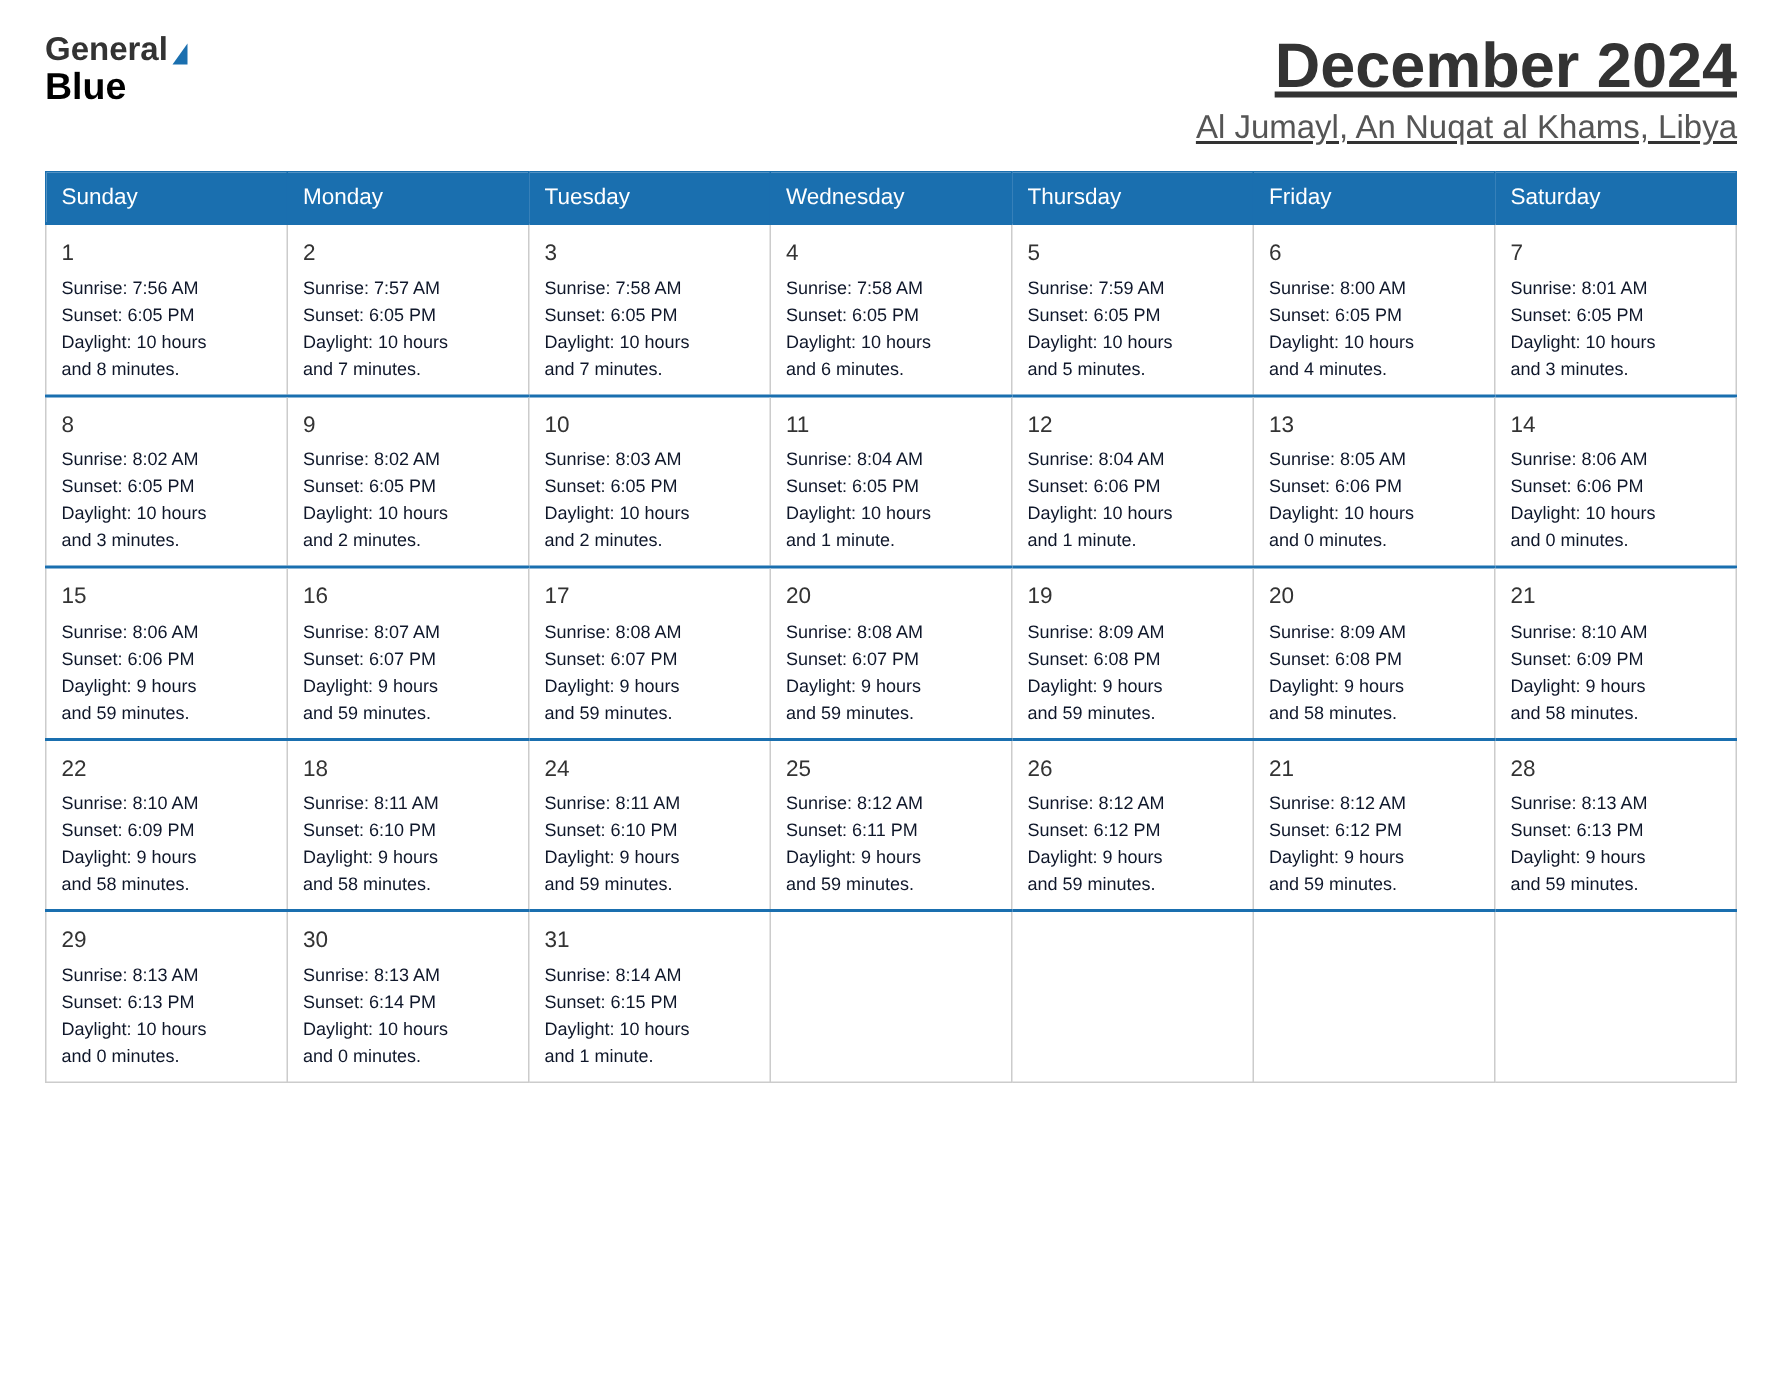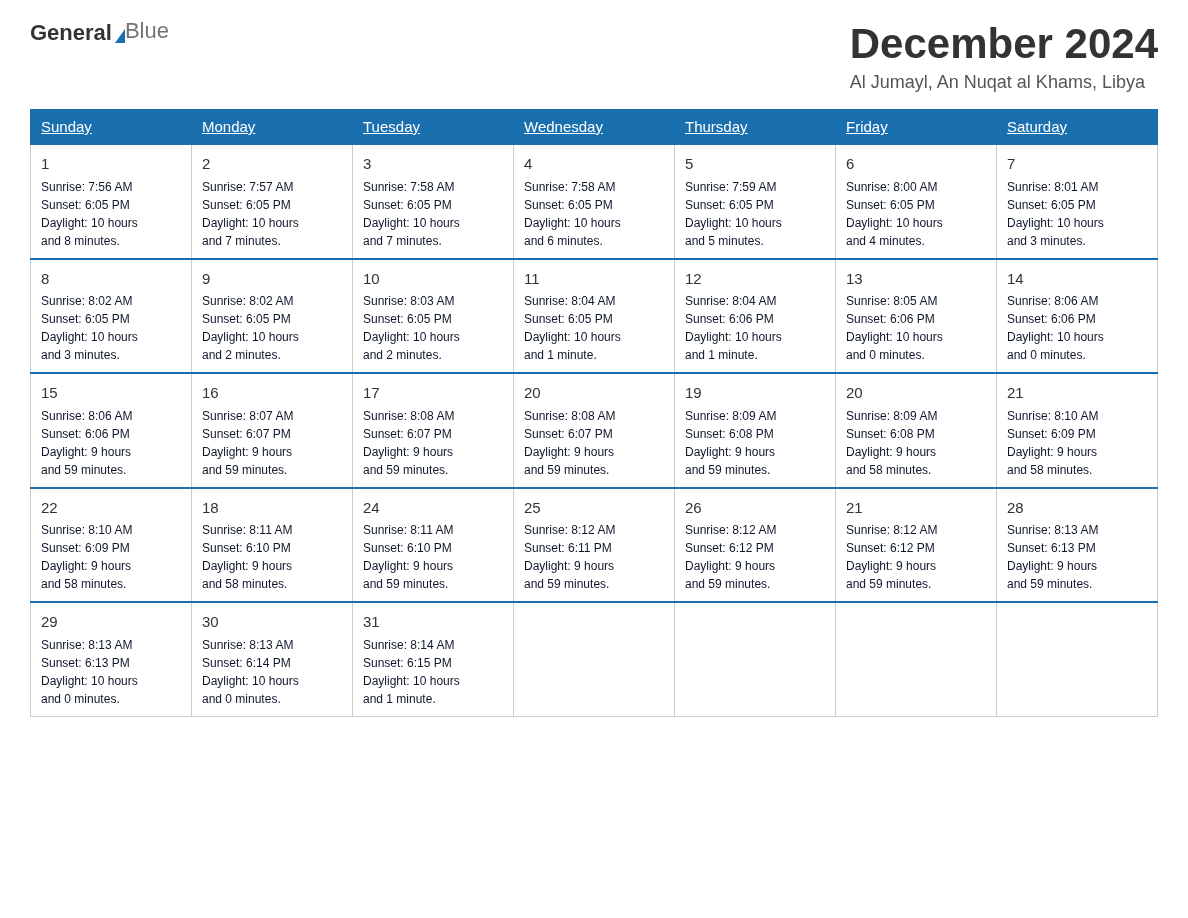--- a/index.html
+++ b/index.html
@@ -10,58 +10,59 @@
       color: #333;
     }
     .header-area {
       display: flex;
       justify-content: space-between;
       align-items: flex-start;
       margin-bottom: 16px;
     }
     .logo {
       display: flex;
-      flex-direction: row;
+      flex-direction: column;
       align-items: flex-start;
     }
     .logo-triangle {
       display: inline-block;
       width: 0;
       height: 0;
       border-left: 10px solid transparent;
       border-bottom: 14px solid #1a6faf;
       margin-left: 3px;
       vertical-align: middle;
     }
     .title-area {
+      text-align: right;
+      text-decoration: underline;
     }
     .month-title {
       font-size: 42px;
       font-weight: bold;
       color: #333;
     }
     .location-title {
-      font-size: 18px;
+      font-size: 22px;
       color: #555;
       margin-top: 4px;
     }
     table {
       width: 100%;
       border-collapse: collapse;
       table-layout: fixed;
     }
     th {
       background-color: #1a6faf;
       color: #fff;
       padding: 8px 10px;
       text-align: left;
       font-size: 15px;
       font-weight: normal;
       border: 1px solid #1a6faf;
-      text-decoration: underline;
     }
     td {
       vertical-align: top;
       padding: 8px 10px;
       border: 1px solid #ccc;
       border-top: 2px solid #1a6faf;
       font-size: 12.5px;
       line-height: 1.5;
       height: 110px;
     }
@@ -85,21 +86,21 @@
     }
   </style>
 </head>
 <body>
 
 <div class="header-area">
   <div class="logo">
     <div>
       <span style="font-size:22px;font-weight:bold;color:#333;">General</span><span class="logo-triangle"></span>
     </div>
-    <div style="font-size:22px;font-weight:normal;color:#737373;margin-top:-2px;">Blue</div>
+    <div style="font-size:25px;font-weight:bold;color:#000000;margin-top:-2px;">Blue</div>
   </div>
   <div class="title-area">
     <div class="month-title">December 2024</div>
     <div class="location-title">Al Jumayl, An Nuqat al Khams, Libya</div>
   </div>
 </div>
 
 <table>
   <thead>
     <tr>

